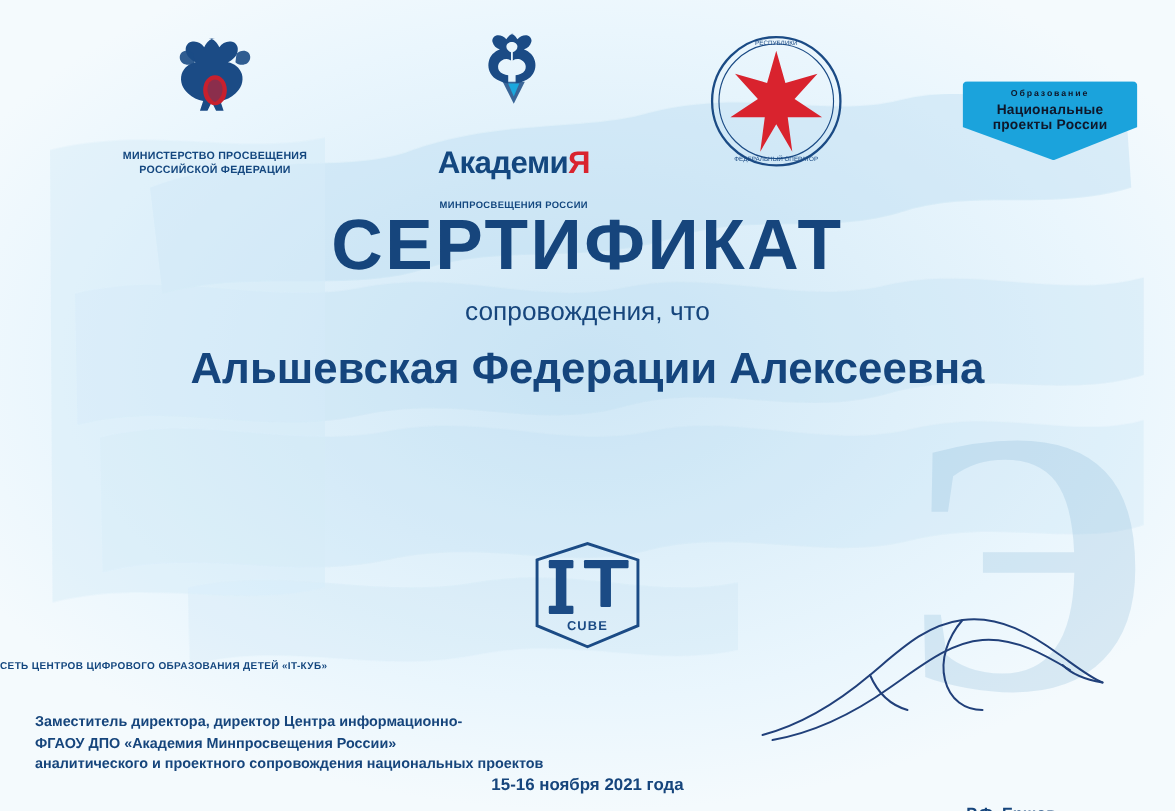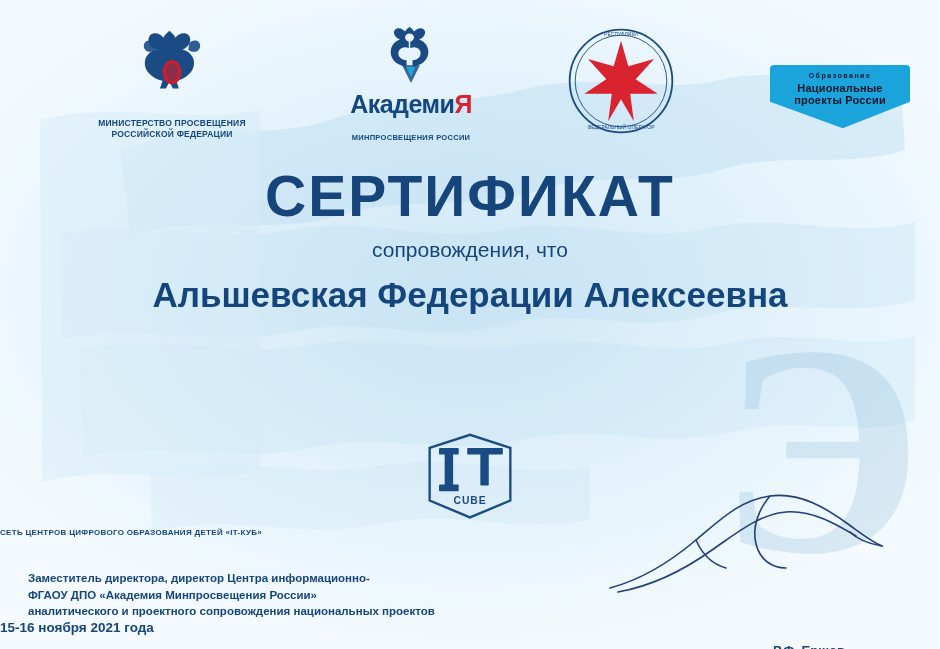--- a/index.html
+++ b/index.html
@@ -66,20 +66,21 @@
     line-height: 1.25;
     margin-top: 4px;
     color: #14477f;
     text-transform: uppercase;
   }
   .academy-word {
     font-size: 25px;
     font-weight: 700;
     color: #13477f;
     letter-spacing: -0.5px;
+    margin-top: 25px;
   }
   .academy-word .ya { color: #d9232e; }
   .academy-sub {
     font-size: 7.5px;
     font-weight: 700;
     color: #13477f;
     letter-spacing: .3px;
     margin-top: 14px;
     text-transform: uppercase;
   }
@@ -192,20 +193,21 @@
     top: 595px;
     font-size: 13px;
     font-weight: 700;
     color: #16457c;
     margin-top: 48px;
   }
   .date {
     position: absolute;
     bottom: 14px;
     width: 100%;
+    text-align: center;
     font-size: 13.5px;
     font-weight: 700;
     color: #16457c;
   }
 </style>
 </head>
 <body>
 
 <div class="certificate">
 

